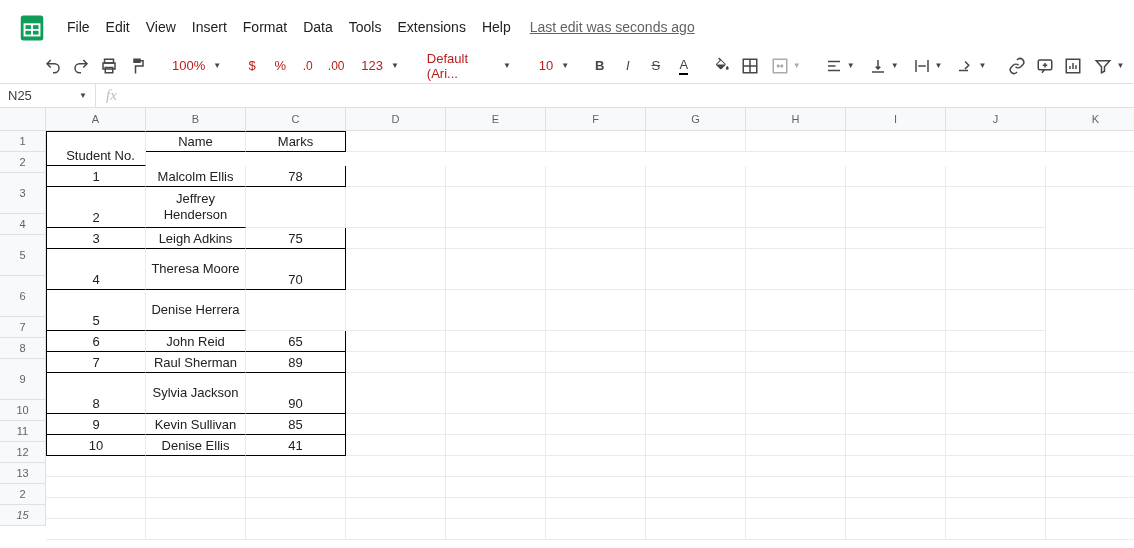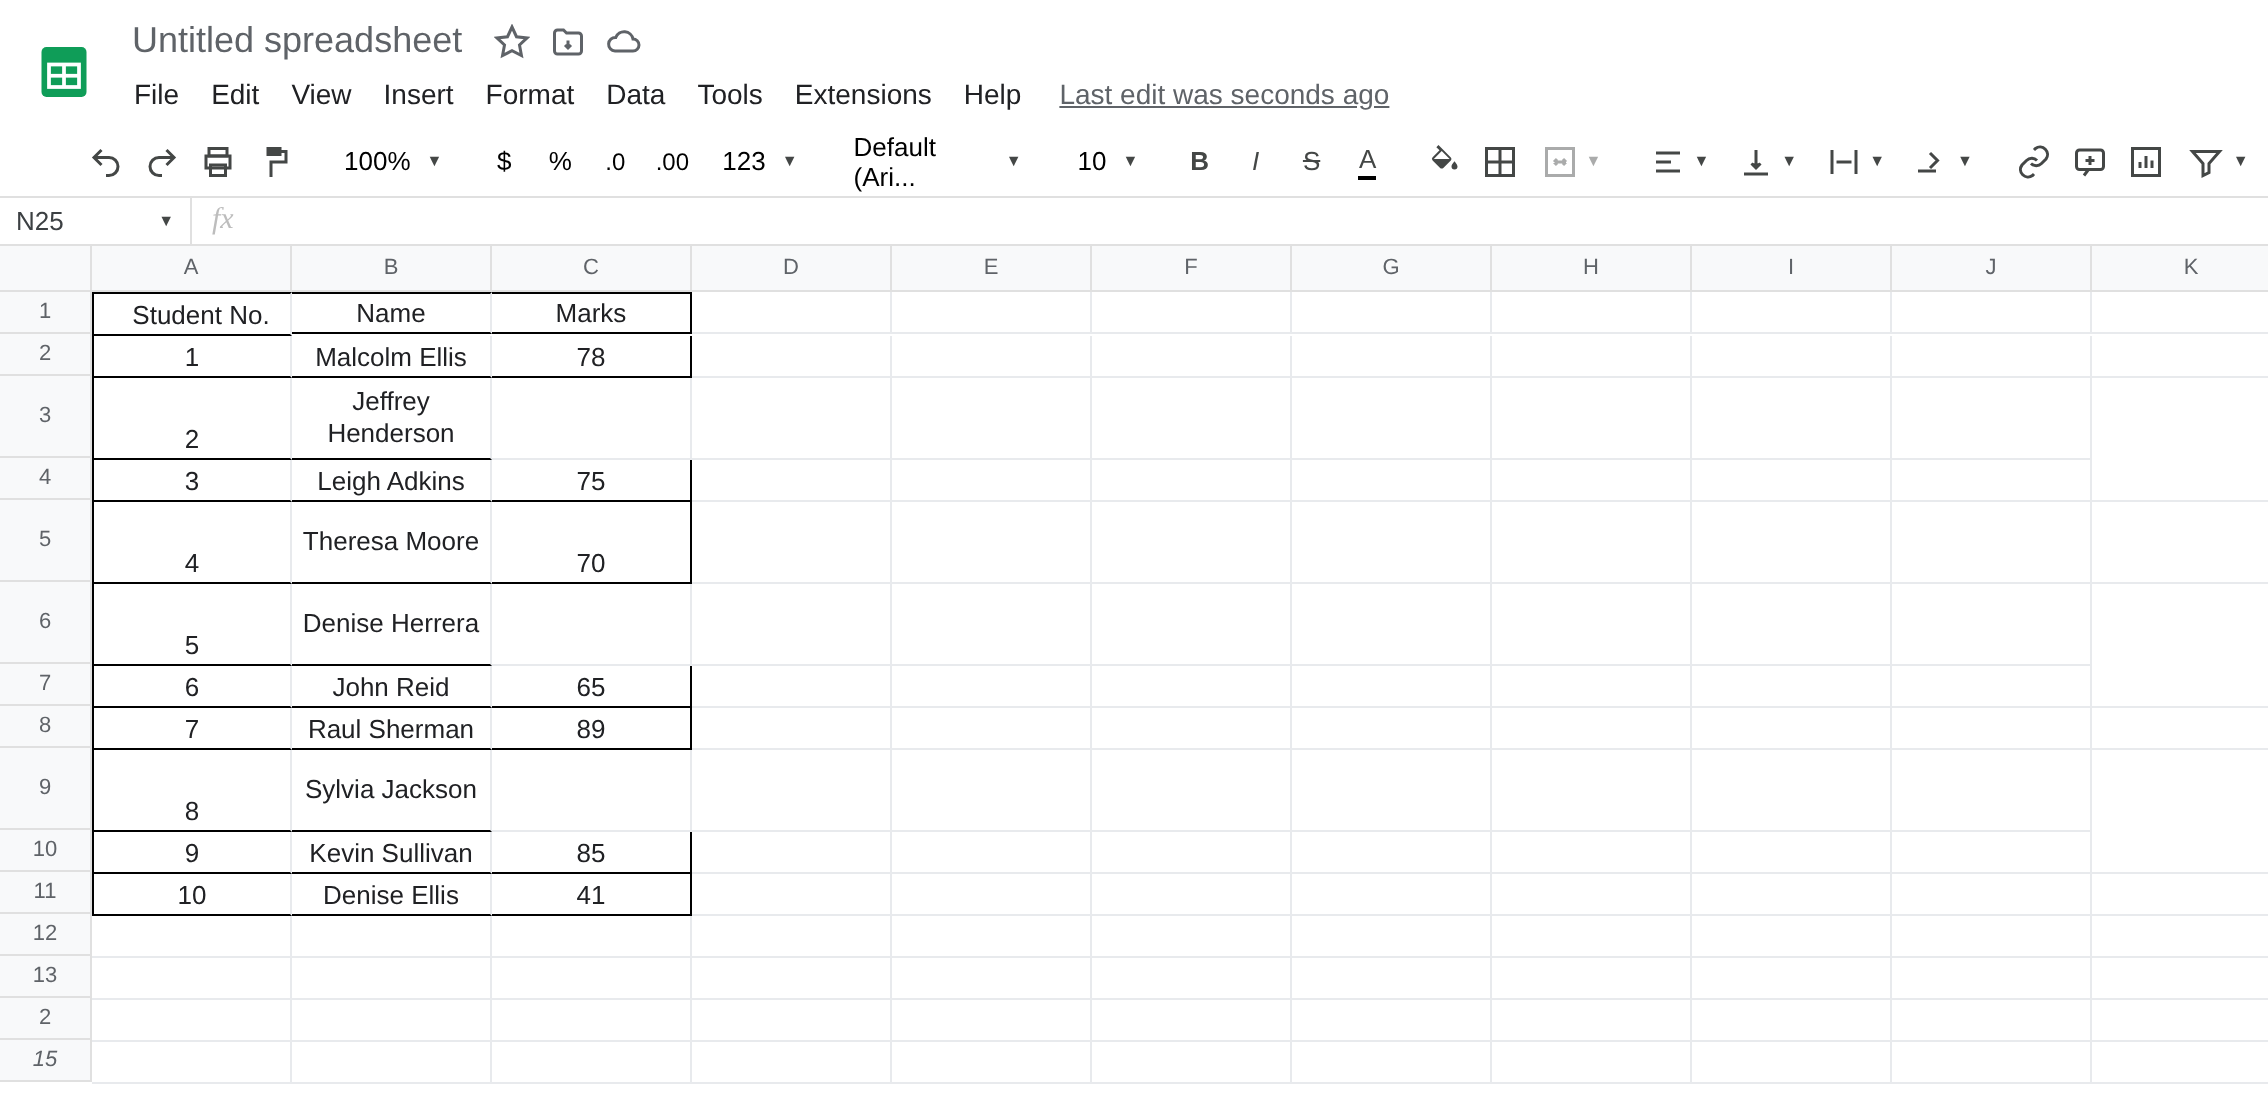--- a/index.html
+++ b/index.html
@@ -14,21 +14,21 @@
   .doc-title { font-size: 18px; color: #5f6368; padding: 2px 6px; }
   .title-icon { color: #5f6368; cursor: pointer; display: flex; }
   
   .menubar { display: flex; gap: 2px; padding: 2px 0 4px 0; align-items: center; }
   .menu-item { padding: 4px 7px; font-size: 14px; color: #202124; border-radius: 4px; cursor: pointer; }
   .last-edit { font-size: 14px; color: #5f6368; text-decoration: underline; margin-left: 10px; cursor: pointer; }
   
   .toolbar { display: flex; align-items: center; padding: 4px 10px 4px 40px; border-bottom: 1px solid #e0e0e0; gap: 2px; min-height: 36px; }
   .tb-btn { min-width: 26px; height: 26px; display: flex; align-items: center; justify-content: center; color: #444746; cursor: pointer; border-radius: 2px; padding: 0 3px; }
   .tb-sep { width: 1px; height: 20px; background: #e0e0e0; margin: 0 4px; }
-  .tb-text { font-size: 13px; color: #000000; padding: 0 4px; }
+  .tb-text { font-size: 13px; color: #b91c1c; padding: 0 4px; }
   .tb-combo { display: flex; align-items: center; gap: 4px; padding: 0 6px; height: 26px; cursor: pointer; border-radius: 2px; }
   .dd-arrow { font-size: 8px; color: #444746; }
   .font-underline { border-bottom: 2px solid #000; padding-bottom: 1px; }
   .disabled { opacity: 0.45; }
   
   .name-fx-row { display: flex; align-items: center; border-bottom: 1px solid #e0e0e0; height: 24px; }
   .name-box { width: 96px; padding: 0 8px; font-size: 13px; color: #3c4043; border-right: 1px solid #e0e0e0; height: 100%; display: flex; align-items: center; justify-content: space-between; }
   .fx-label { font-style: italic; color: #bdbdbd; padding: 0 10px; font-family: serif; font-size: 15px; }
   
   .grid-area { display: flex; }
@@ -58,40 +58,20 @@
   <div class="title-row">
     <div class="logo">
       <svg viewBox="0 0 24 24">
           <rect x="3" y="2" width="18" height="20" rx="2" fill="#0f9d58"></rect>
           <rect x="6" y="9" width="12" height="9" fill="none" stroke="#fff" stroke-width="1.5"></rect>
           <line x1="12" y1="9" x2="12" y2="18" stroke="#fff" stroke-width="1.5"></line>
           <line x1="6" y1="13.5" x2="18" y2="13.5" stroke="#fff" stroke-width="1.5"></line>
         </svg>
     </div>
     <div class="title-block">
-      <div class="title-line">
-        <span class="doc-title">Untitled spreadsheet</span>
-        <span class="title-icon">
-            <svg width="18" height="18" viewBox="0 0 24 24" fill="none" stroke="#5f6368" stroke-width="2">
-              <polygon points="12 2 15 8.5 22 9.3 17 14 18.3 21 12 17.8 5.7 21 7 14 2 9.3 9 8.5 12 2"></polygon>
-            </svg>
-          </span>
-        <span class="title-icon">
-            <svg width="18" height="18" viewBox="0 0 24 24" fill="none" stroke="#5f6368" stroke-width="2">
-              <path d="M3 6a2 2 0 0 1 2-2h4l2 2h8a2 2 0 0 1 2 2v2"></path>
-              <path d="M3 6v12a2 2 0 0 0 2 2h14a2 2 0 0 0 2-2V10"></path>
-              <path d="M12 11v5m-2-2 2 2 2-2"></path>
-            </svg>
-          </span>
-        <span class="title-icon">
-            <svg width="18" height="18" viewBox="0 0 24 24" fill="none" stroke="#5f6368" stroke-width="2">
-              <path d="M18 18a4 4 0 0 0 0-8 6 6 0 0 0-11.5-1A4.5 4.5 0 0 0 6 18z"></path>
-            </svg>
-          </span>
-      </div>
       <div class="menubar">
         <span class="menu-item">File</span>
         <span class="menu-item">Edit</span>
         <span class="menu-item">View</span>
         <span class="menu-item">Insert</span>
         <span class="menu-item">Format</span>
         <span class="menu-item">Data</span>
         <span class="menu-item">Tools</span>
         <span class="menu-item">Extensions</span>
         <span class="menu-item">Help</span>
@@ -292,21 +272,21 @@
         <div class="col-h colOther">E</div>
         <div class="col-h colOther">F</div>
         <div class="col-h colOther">G</div>
         <div class="col-h colOther">H</div>
         <div class="col-h colOther">I</div>
         <div class="col-h colOther">J</div>
         <div class="col-h colOther">K</div>
       </div>
     <div class="cells" id="cells">
         <div class="cell-row">
-          <div class="cell colA b-top b-left b-bottom" style="height: 22px; padding-left: 12px;">Student No.</div>
+          <div class="cell colA b-top b-left b-bottom" style="height: 35px; padding-left: 12px;">Student No.</div>
           <div class="cell colB b-top b-bottom" style="height: 21px;">Name</div>
           <div class="cell colC b-top b-right b-bottom" style="height: 21px;">Marks</div>
           <div class="cell colOther" style="height: 21px;"></div>
           <div class="cell colOther" style="height: 21px;"></div>
           <div class="cell colOther" style="height: 21px;"></div>
           <div class="cell colOther" style="height: 21px;"></div>
           <div class="cell colOther" style="height: 21px;"></div>
           <div class="cell colOther" style="height: 21px;"></div>
           <div class="cell colOther" style="height: 21px;"></div>
           <div class="cell colOther" style="height: 21px;"></div>
@@ -396,20 +376,21 @@
           <div class="cell colOther" style="height: 21px;"></div>
           <div class="cell colOther" style="height: 21px;"></div>
           <div class="cell colOther" style="height: 21px;"></div>
           <div class="cell colOther" style="height: 21px;"></div>
           <div class="cell colOther" style="height: 21px;"></div>
           <div class="cell colOther" style="height: 21px;"></div>
         </div>
         <div class="cell-row">
           <div class="cell colA b-left b-bottom" style="height: 41px;">8</div>
           <div class="cell colB b-bottom" style="height: 41px; flex-wrap: wrap; align-items: center; line-height: 16px;">Sylvia Jackson</div>
+          <div class="cell colC b-right b-bottom" style="height: 41px;">90</div>
           <div class="cell colOther" style="height: 41px;"></div>
           <div class="cell colOther" style="height: 41px;"></div>
           <div class="cell colOther" style="height: 41px;"></div>
           <div class="cell colOther" style="height: 41px;"></div>
           <div class="cell colOther" style="height: 41px;"></div>
           <div class="cell colOther" style="height: 41px;"></div>
           <div class="cell colOther" style="height: 41px;"></div>
           <div class="cell colOther" style="height: 41px;"></div>
         </div>
         <div class="cell-row">

